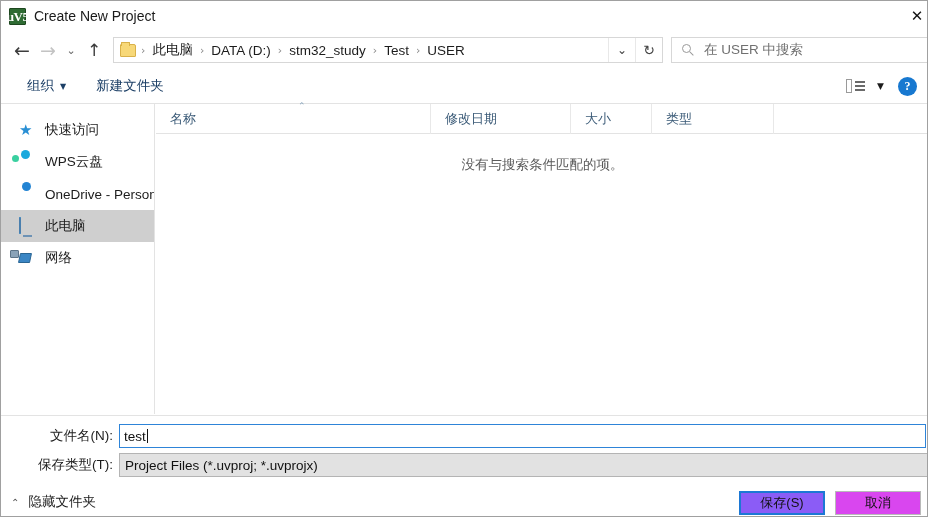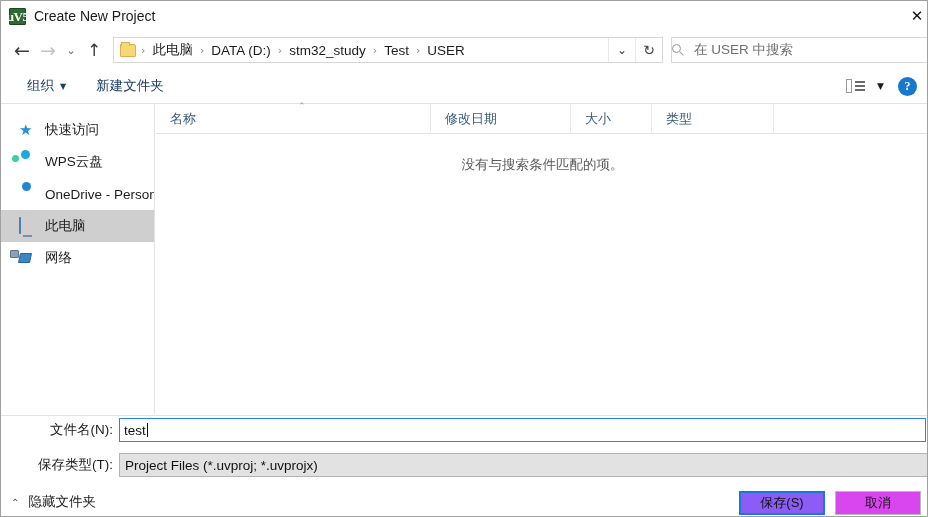--- a/index.html
+++ b/index.html
@@ -116,20 +116,21 @@
   }
   .addr-refresh { font-size: 14px; }
 
   .searchbox {
     margin-left: 8px; height: 26px;
     flex: 1 1 auto; margin-right: 0;
     border: 1px solid #d7d7d7;
     border-right: none;
     background: #ffffff;
     display: flex; align-items: center;
+    padding-left: 10px;
   }
   .search-ico {
     width: 13px; height: 13px; flex: 0 0 auto;
     position: relative; margin-right: 9px;
   }
   .search-ico i {
     position: absolute; left: 0; top: 0;
     width: 9px; height: 9px; border: 1.3px solid #9a9a9a;
     border-radius: 50%;
   }
@@ -289,21 +290,21 @@
   }
 
   
   .fields {
     position: absolute; left: 0; top: 414px;
     width: 928px; height: 73px;
     background: #ffffff;
     border-top: 1px solid #e3e3e3;
   }
   .frow { position: absolute; left: 0; height: 24px; display: flex; align-items: center; }
-  .frow.r1 { top: 2px; }
+  .frow.r1 { top: 8px; }
   .frow.r2 { top: 37px; }
   .flabel {
     width: 118px; text-align: right; padding-right: 6px;
     font-size: 13.5px; color: #1c1c1c; white-space: nowrap;
   }
   .fname-input {
     width: 807px; height: 24px;
     border: 1px solid #2e84d8;
     background: #ffffff;
     display: flex; align-items: center;

